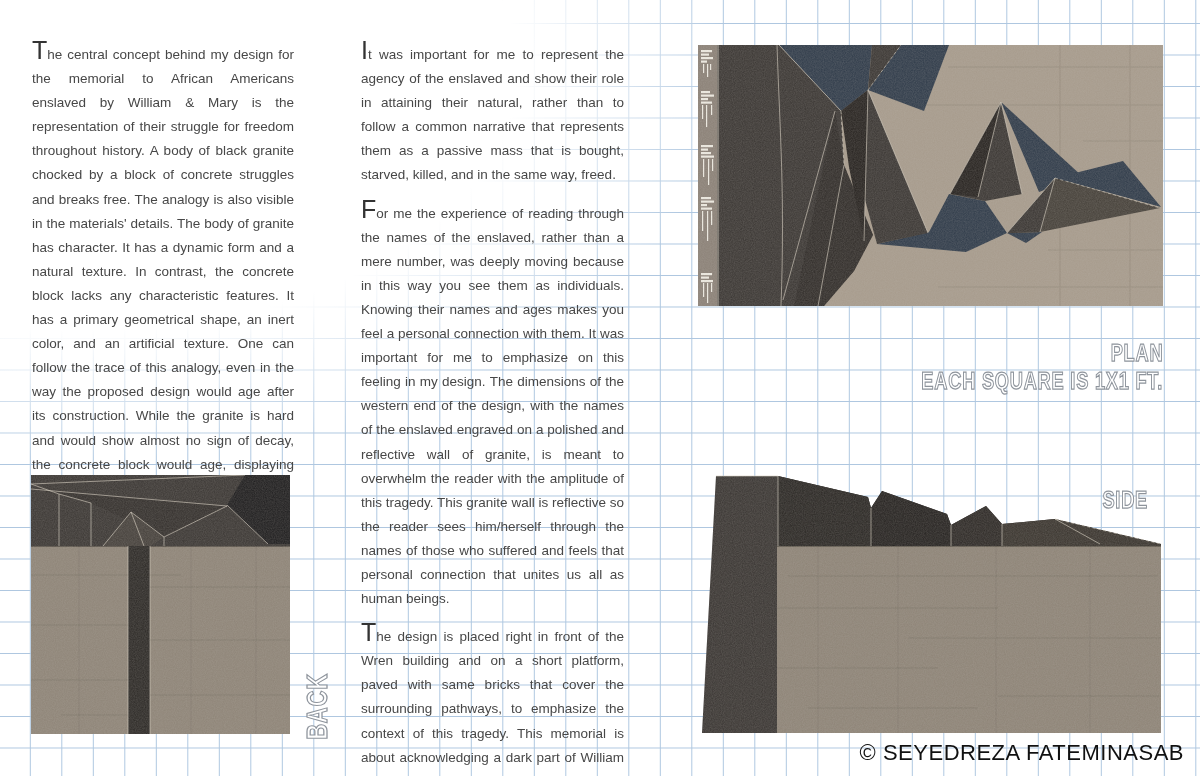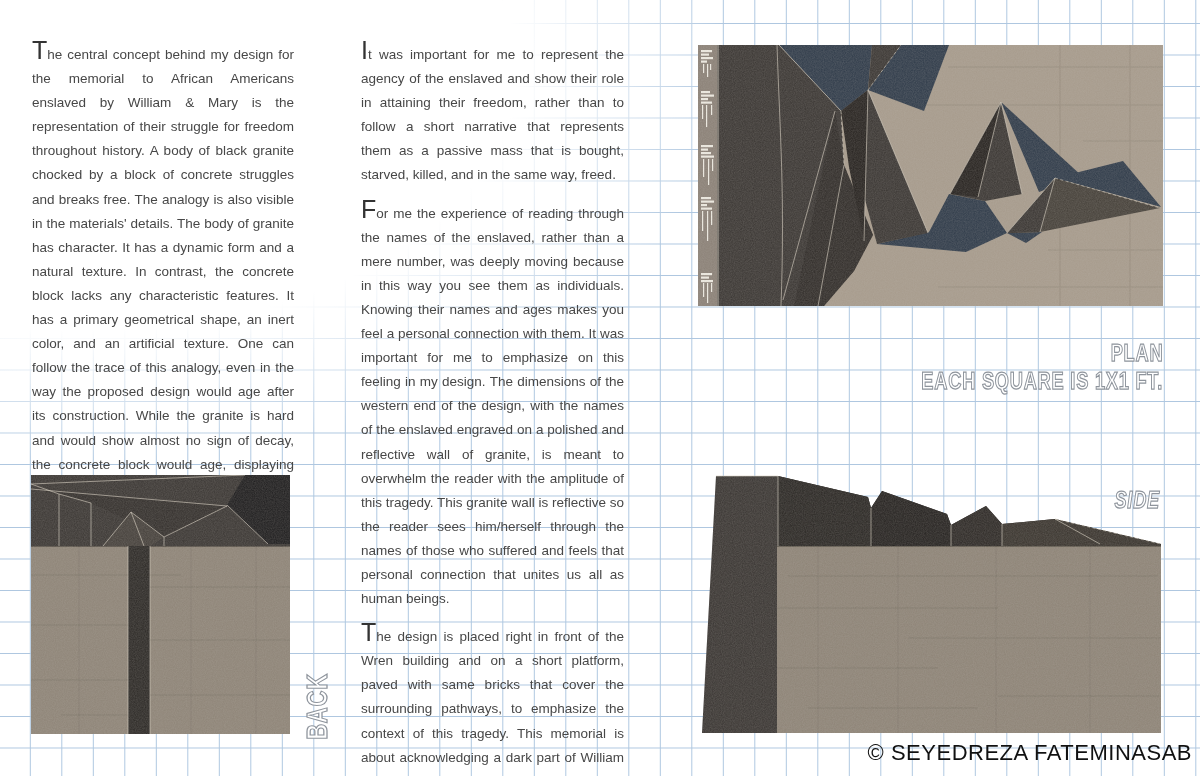--- a/index.html
+++ b/index.html
@@ -37,41 +37,41 @@
   .joint{ stroke:rgba(45,36,28,.11); stroke-width:1.2; fill:none; }
   .form{ stroke:rgba(40,32,25,.12); stroke-width:1; fill:none; }
   .formv{ stroke:rgba(40,32,25,.08); stroke-width:1; fill:none; }
   .outline-label{
     position:absolute; font-weight:700; color:#fff;
     -webkit-text-stroke:1.25px var(--label-stroke);
     font-size:24px; line-height:28px; letter-spacing:1px; white-space:nowrap;
   }
   .condense{ display:inline-block; transform:scaleX(.76); transform-origin:100% 50%; }
   .label-plan{ top:339px; right:37px; text-align:right; }
-  .label-side{ top:486px; right:40px; text-align:right;font-style:italic; }
+  .label-side{ top:486px; right:52px; text-align:right; }
   .label-back-wrap{ position:absolute; left:296px; top:664px; width:44px; height:84px;
     display:flex; align-items:center; justify-content:center; }
   .label-back{ font-weight:700; color:#fff; -webkit-text-stroke:1.25px var(--label-stroke);
     font-size:29px; letter-spacing:1px; white-space:nowrap;
     transform:rotate(-90deg) scaleX(.76); }
-  .copyright{ position:absolute; right:8px; top:740px; font-size:22px;
+  .copyright{ position:absolute; right:16px; top:740px; font-size:22px;
     color:var(--copyright); letter-spacing:.5px; }
 </style>
 </head>
 <body>
 
 <div class="board">
   <div class="grid-fade"></div>
 
   <div class="col col-left">
     <p>The central concept behind my design for the memorial to African Americans enslaved by William &amp; Mary is the representation of their struggle for freedom throughout history. A body of black granite chocked by a block of concrete struggles and breaks free. The analogy is also visible in the materials' details. The body of granite has character. It has a dynamic form and a natural texture. In contrast, the concrete block lacks any characteristic features. It has a primary geometrical shape, an inert color, and an artificial texture. One can follow the trace of this analogy, even in the way the proposed design would age after its construction. While the granite is hard and would show almost no sign of decay, the concrete block would age, displaying stains and wear.</p>
   </div>
 
   <div class="col col-mid">
-    <p>It was important for me to represent the agency of the enslaved and show their role in attaining their freedom, rather than to follow a short narrative that represents them as a passive mass that is bought, starved, killed, and in the same way, freed.</p>
+    <p>It was important for me to represent the agency of the enslaved and show their role in attaining their natural, rather than to follow a common narrative that represents them as a passive mass that is bought, starved, killed, and in the same way, freed.</p>
     <p>For me the experience of reading through the names of the enslaved, rather than a mere number, was deeply moving because in this way you see them as individuals. Knowing their names and ages makes you feel a personal connection with them. It was important for me to emphasize on this feeling in my design. The dimensions of the western end of the design, with the names of the enslaved engraved on a polished and reflective wall of granite, is meant to overwhelm the reader with the amplitude of this tragedy. This granite wall is reflective so the reader sees him/herself through the names of those who suffered and feels that personal connection that unites us all as human beings.</p>
     <p>The design is placed right in front of the Wren building and on a short platform, paved with same bricks that cover the surrounding pathways, to emphasize the context of this tragedy. This memorial is about acknowledging a dark part of William &amp; Mary's history. Therefore, it stands boldly in front of the most iconic building on the campus.</p>
   </div>
 
   <div class="fig" style="left:698px; top:45px;">
     <svg width="465" height="261" viewBox="0 0 465 261">
       <defs>
         <filter id="g1" x="0" y="0" width="100%" height="100%">
           <feTurbulence type="fractalNoise" baseFrequency="0.9" numOctaves="2" stitchTiles="stitch"></feTurbulence>
           <feColorMatrix type="matrix" values="0 0 0 0 0.55  0 0 0 0 0.52  0 0 0 0 0.48  0 0 0 0.55 0"></feColorMatrix>

